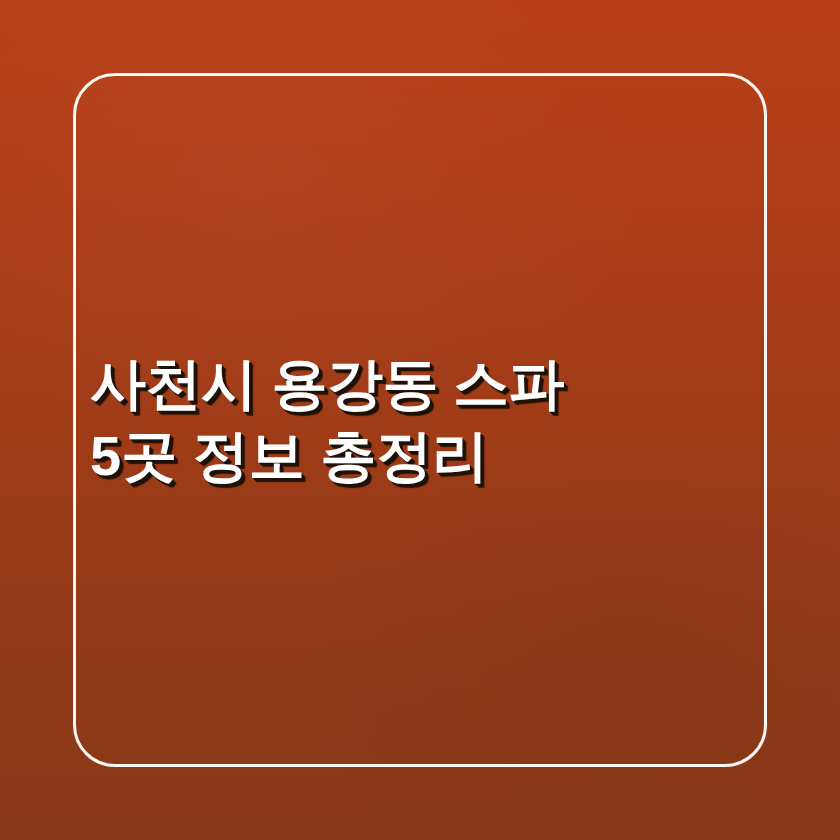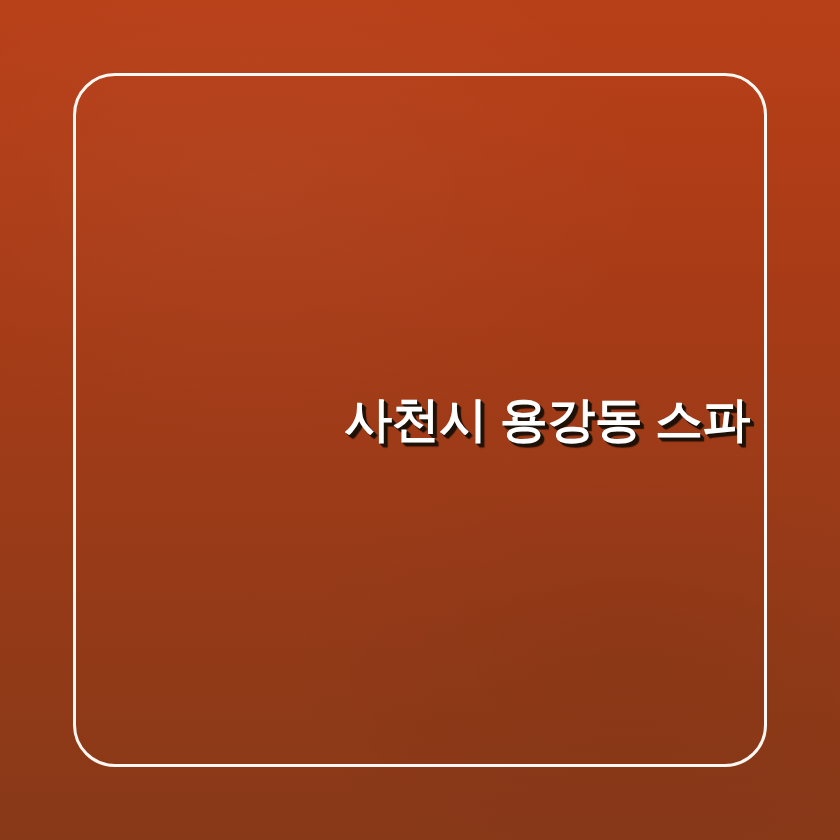--- a/index.html
+++ b/index.html
@@ -63,23 +63,23 @@
     flex-direction: column;
     align-items: center;
     justify-content: center;
     padding: 0 90px;
     box-sizing: border-box;
   }
 
   .title-line {
     display: block;
     width: 100%;
-    text-align: right;
+    text-align: left;
     color: #ffffff;
-    font-size: 48px;
+    font-size: 56px;
     line-height: 72px;
     font-weight: bold;
     letter-spacing: -0.5px;
     white-space: nowrap;
     text-shadow:
       3px 3px 0 #1e1108,
       4px 4px 1px rgba(20, 10, 4, 0.85),
       1px 1px 0 #1e1108,
       2px 2px 0 #1e1108;
   }
@@ -92,15 +92,16 @@
 <body>
 
 <div id="card">
 
   <div id="texture"></div>
 
   <div id="frame"></div>
 
   <div id="title-block">
     <span class="title-line">사천시 용강동 스파</span>
+    <span class="title-line">5곳 정보 총정리</span>
   </div>
 
 </div>
 
 </body></html>

